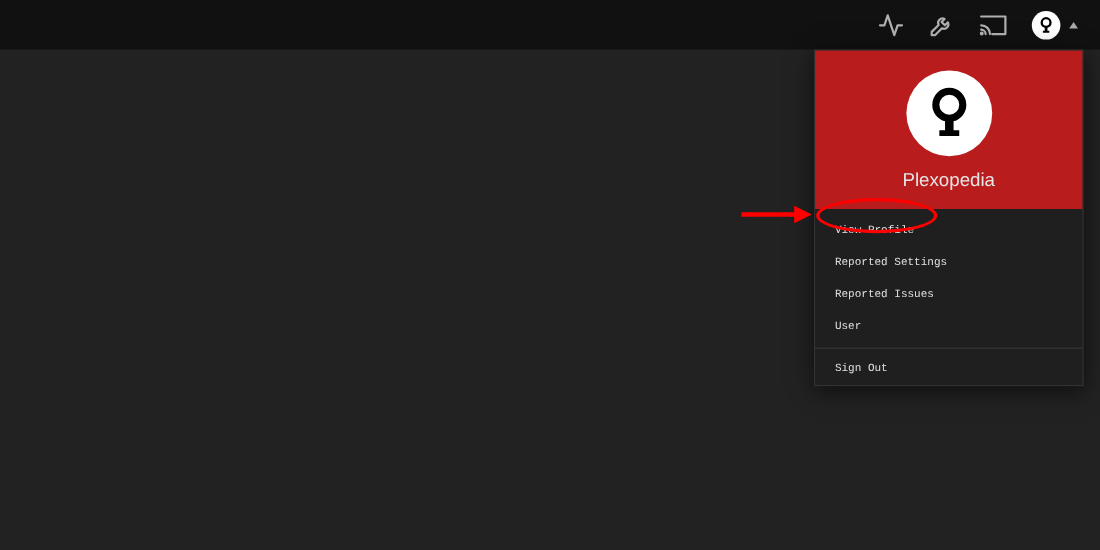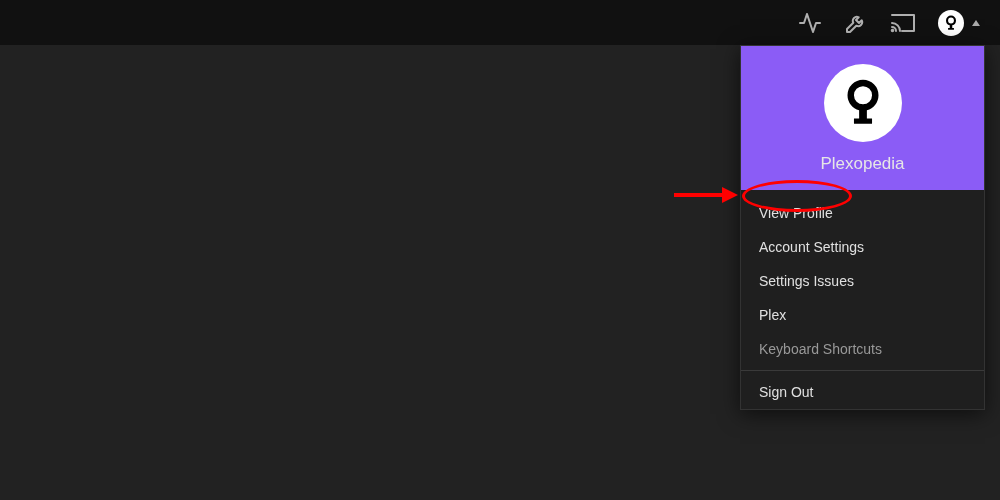--- a/index.html
+++ b/index.html
@@ -41,41 +41,42 @@
       position: absolute;
       top: 45px;
       right: 15px;
       width: 245px;
       background: #1f1f1f;
       border: 1px solid #333;
       box-shadow: 0 4px 20px rgba(0,0,0,0.6);
       z-index: 10;
     }
     .dropdown-header {
-      background: #8b5cf6;
+      background: #b91c1c;
       padding: 18px 10px 16px;
       text-align: center;
     }
     .avatar-large {
       width: 78px; height: 78px;
       background: #fff;
       border-radius: 50%;
       margin: 0 auto 12px;
       display: flex; align-items: center; justify-content: center;
     }
     .username {
       color: #e6e6e6;
       font-size: 17px;
       font-weight: 400;
     }
     .menu-item {
       color: #e0e0e0;
-      font-size: 14px;
+      font-size: 10px;
       padding: 9px 18px;
       cursor: pointer;
+      font-family: Liberation Mono, monospace;
     }
     .menu-item.dim { color: #999; }
     .divider {
       height: 1px;
       background: #3a3a3a;
       margin: 4px 0;
     }
     .section-top { padding-top: 6px; }
     .annotation-arrow {
       position: absolute;
@@ -132,24 +133,23 @@
     <div class="avatar-large">
       <svg width="62" height="62" viewBox="0 0 24 24">
         <circle cx="12" cy="12" r="12" fill="#fff"></circle>
         <path d="M12 3 a6 6 0 0 1 6 6 a6 6 0 0 1 -4.5 5.8 v3.2 h2 v2 h-7 v-2 h2 v-3.2 A6 6 0 0 1 6 9 a6 6 0 0 1 6 -6 z M12 5.5 a3.5 3.5 0 0 0 -3.5 3.5 a3.5 3.5 0 0 0 7 0 a3.5 3.5 0 0 0 -3.5 -3.5 z" fill="#000"></path>
       </svg>
     </div>
     <div class="username">Plexopedia</div>
   </div>
   <div class="section-top"></div>
   <div class="menu-item">View Profile</div>
-  <div class="menu-item">Account Settings</div>
-  <div class="menu-item">Settings Issues</div>
-  <div class="menu-item">Plex</div>
-  <div class="menu-item dim">Keyboard Shortcuts</div>
+  <div class="menu-item">Reported Settings</div>
+  <div class="menu-item">Reported Issues</div>
+  <div class="menu-item">User</div>
   <div class="divider"></div>
   <div class="menu-item">Sign Out</div>
 </div>
 
 <svg class="annotation-arrow" width="70" height="22">
   <line x1="4" y1="11" x2="54" y2="11" stroke="#ff0000" stroke-width="4"></line>
   <polygon points="52,3 68,11 52,19" fill="#ff0000"></polygon>
 </svg>
 <div class="annotation-ellipse"></div>
 

